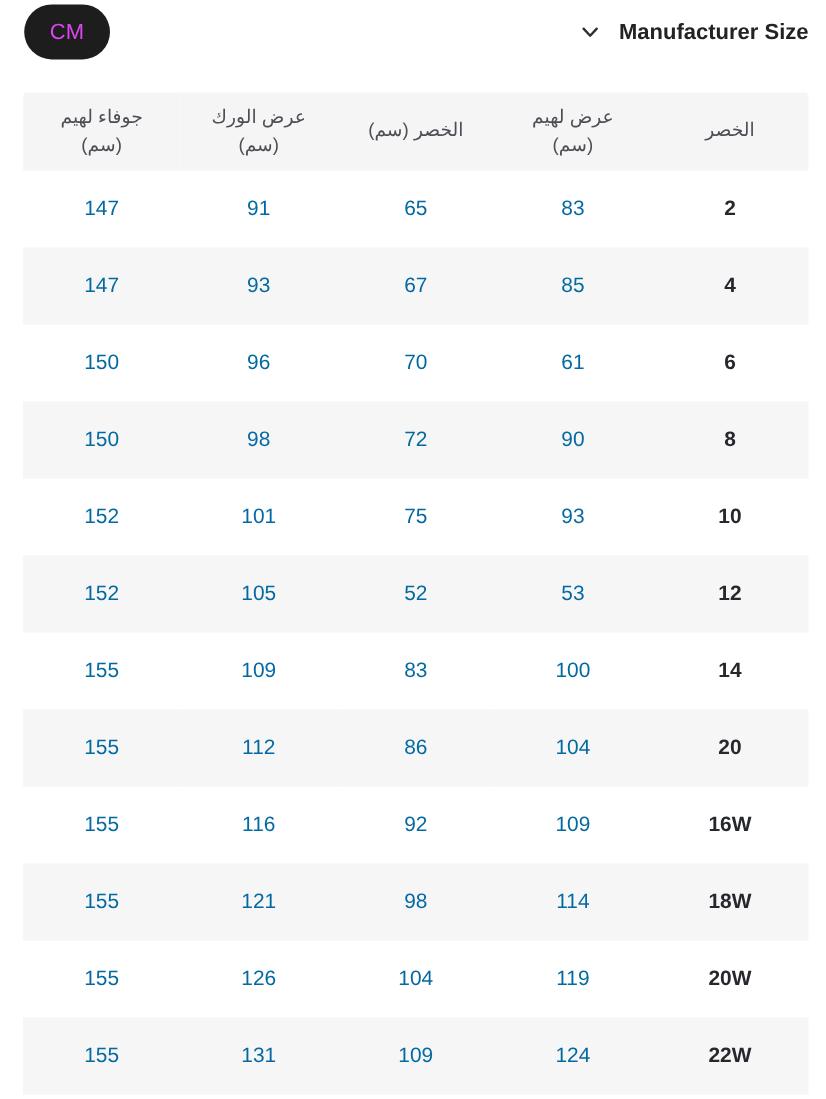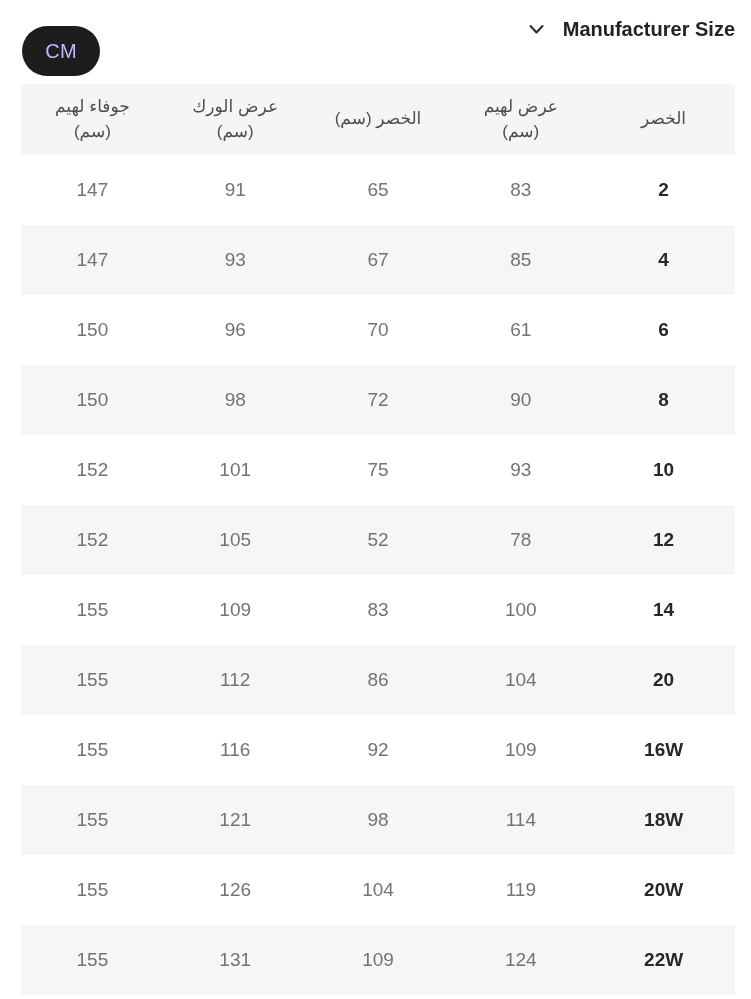--- a/index.html
+++ b/index.html
@@ -24,21 +24,21 @@
     display: flex;
     align-items: center;
     justify-content: center;
     font-size: 20px;
     font-family: "Liberation Sans", sans-serif;
     border: none;
     cursor: pointer;
     letter-spacing: 0.2px;
   }
   .pill.inactive { background: #f4f4f4; color: #1b1b1b; }
-  .pill.active   { background: #1d1d1d; color: #c4b5fd; margin-top: 22px; }
+  .pill.active   { background: #1d1d1d; color: #d946ef; }
   .mfr {
     display: flex;
     align-items: center;
     gap: 19px;
     margin-top: 14px;
     font-weight: bold;
     font-size: 20px;
     color: #222325;
     cursor: pointer;
     white-space: nowrap;
@@ -64,21 +64,21 @@
     color: #4b4e54;
     line-height: 1.45;
     padding: 6px 4px;
   }
   .size-table thead th:first-child { border-radius: 0 4px 0 0; }
   .size-table thead th:last-child  { border-radius: 4px 0 0 0; }
   .th-sub:empty { display: none; }
   .size-table tbody td {
     height: 70px;
     font-size: 19px;
-    color: #737373;
+    color: #0369a1;
   }
   .size-table tbody tr.striped td { background: #f6f6f7; }
   .size-table td.size-cell { font-weight: bold; color: #26282d; }
 </style>
 </head>
 <body>
 
 <div class="topbar">
   <div class="toggle-group">
     <button class="pill active">CM</button>
@@ -149,21 +149,21 @@
     </tr>
     <tr>
       <td class="size-cell">10</td>
       <td>93</td>
       <td>75</td>
       <td>101</td>
       <td>152</td>
     </tr>
     <tr class="striped">
       <td class="size-cell">12</td>
-      <td>78</td>
+      <td>53</td>
       <td>52</td>
       <td>105</td>
       <td>152</td>
     </tr>
     <tr>
       <td class="size-cell">14</td>
       <td>100</td>
       <td>83</td>
       <td>109</td>
       <td>155</td>

